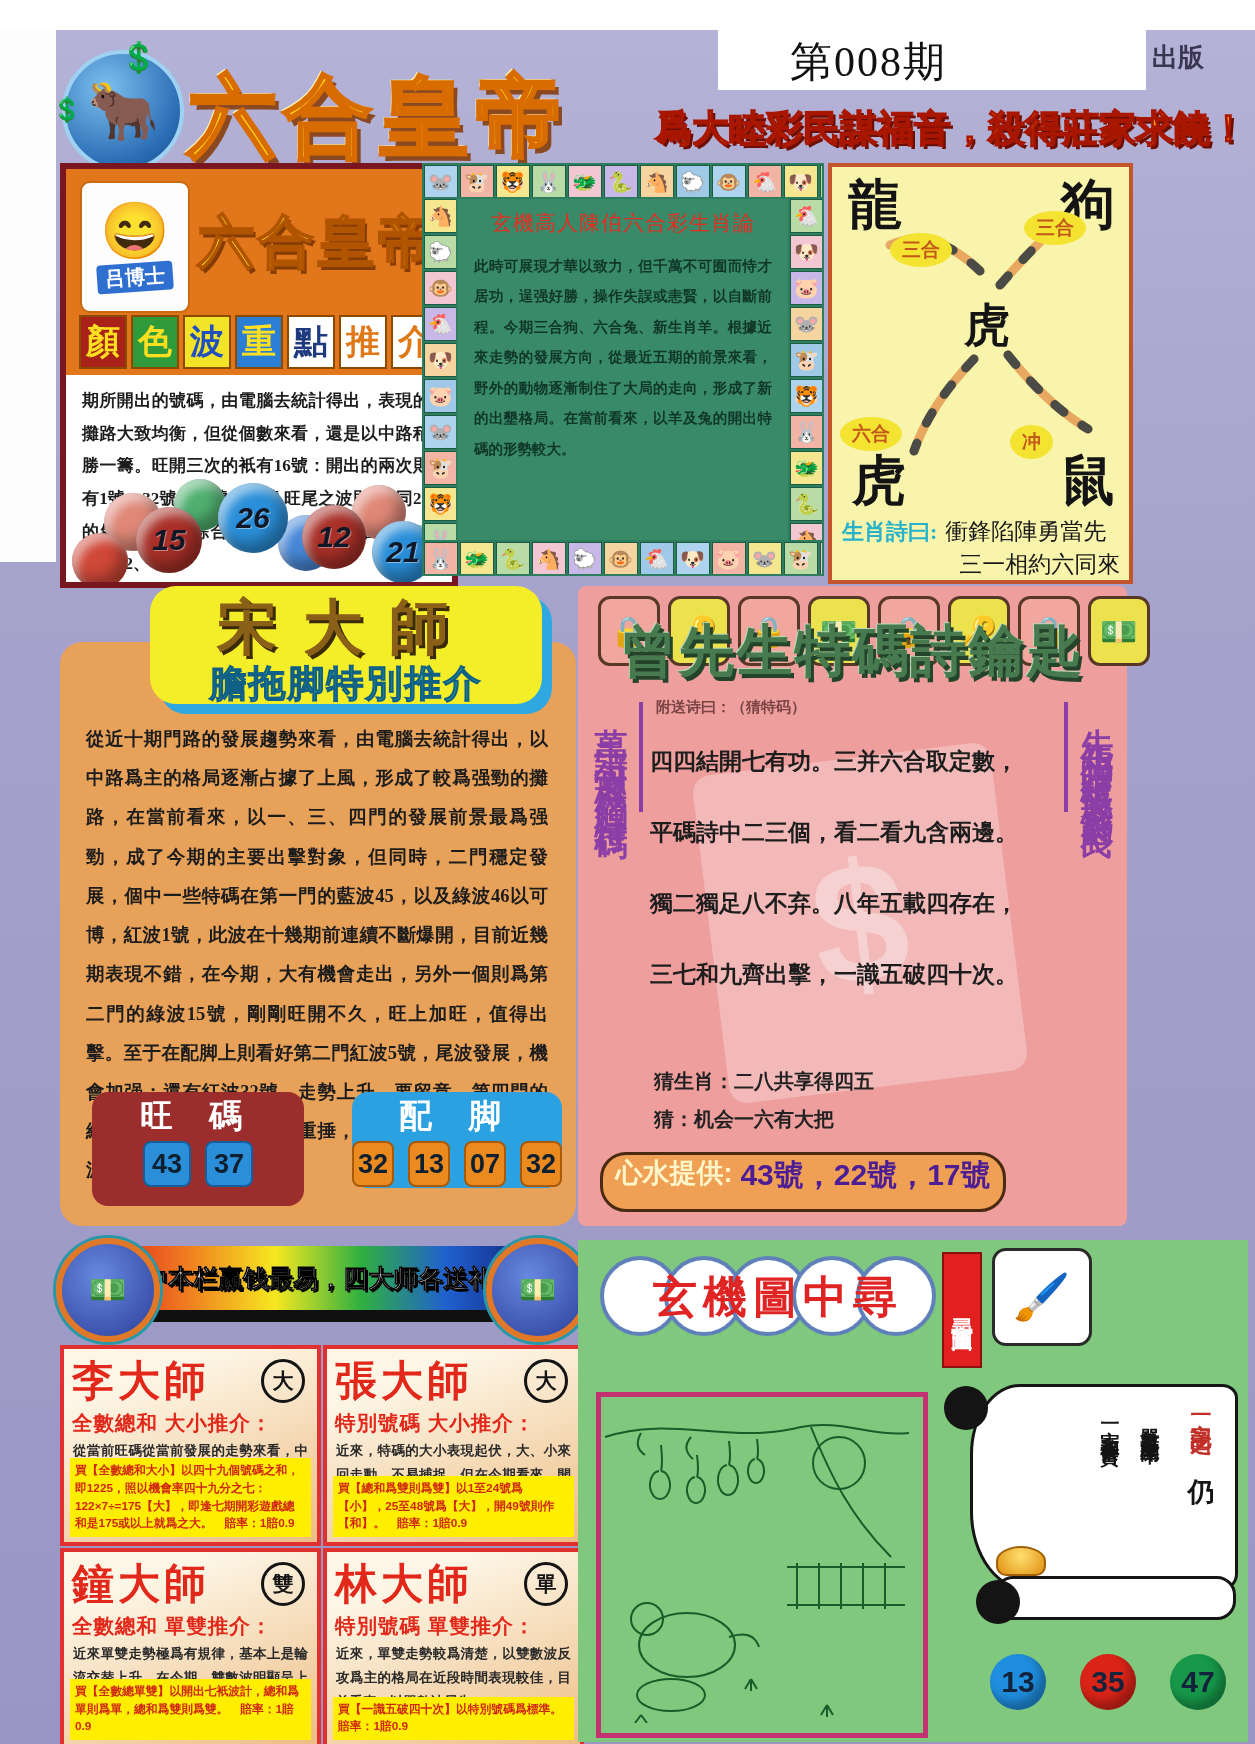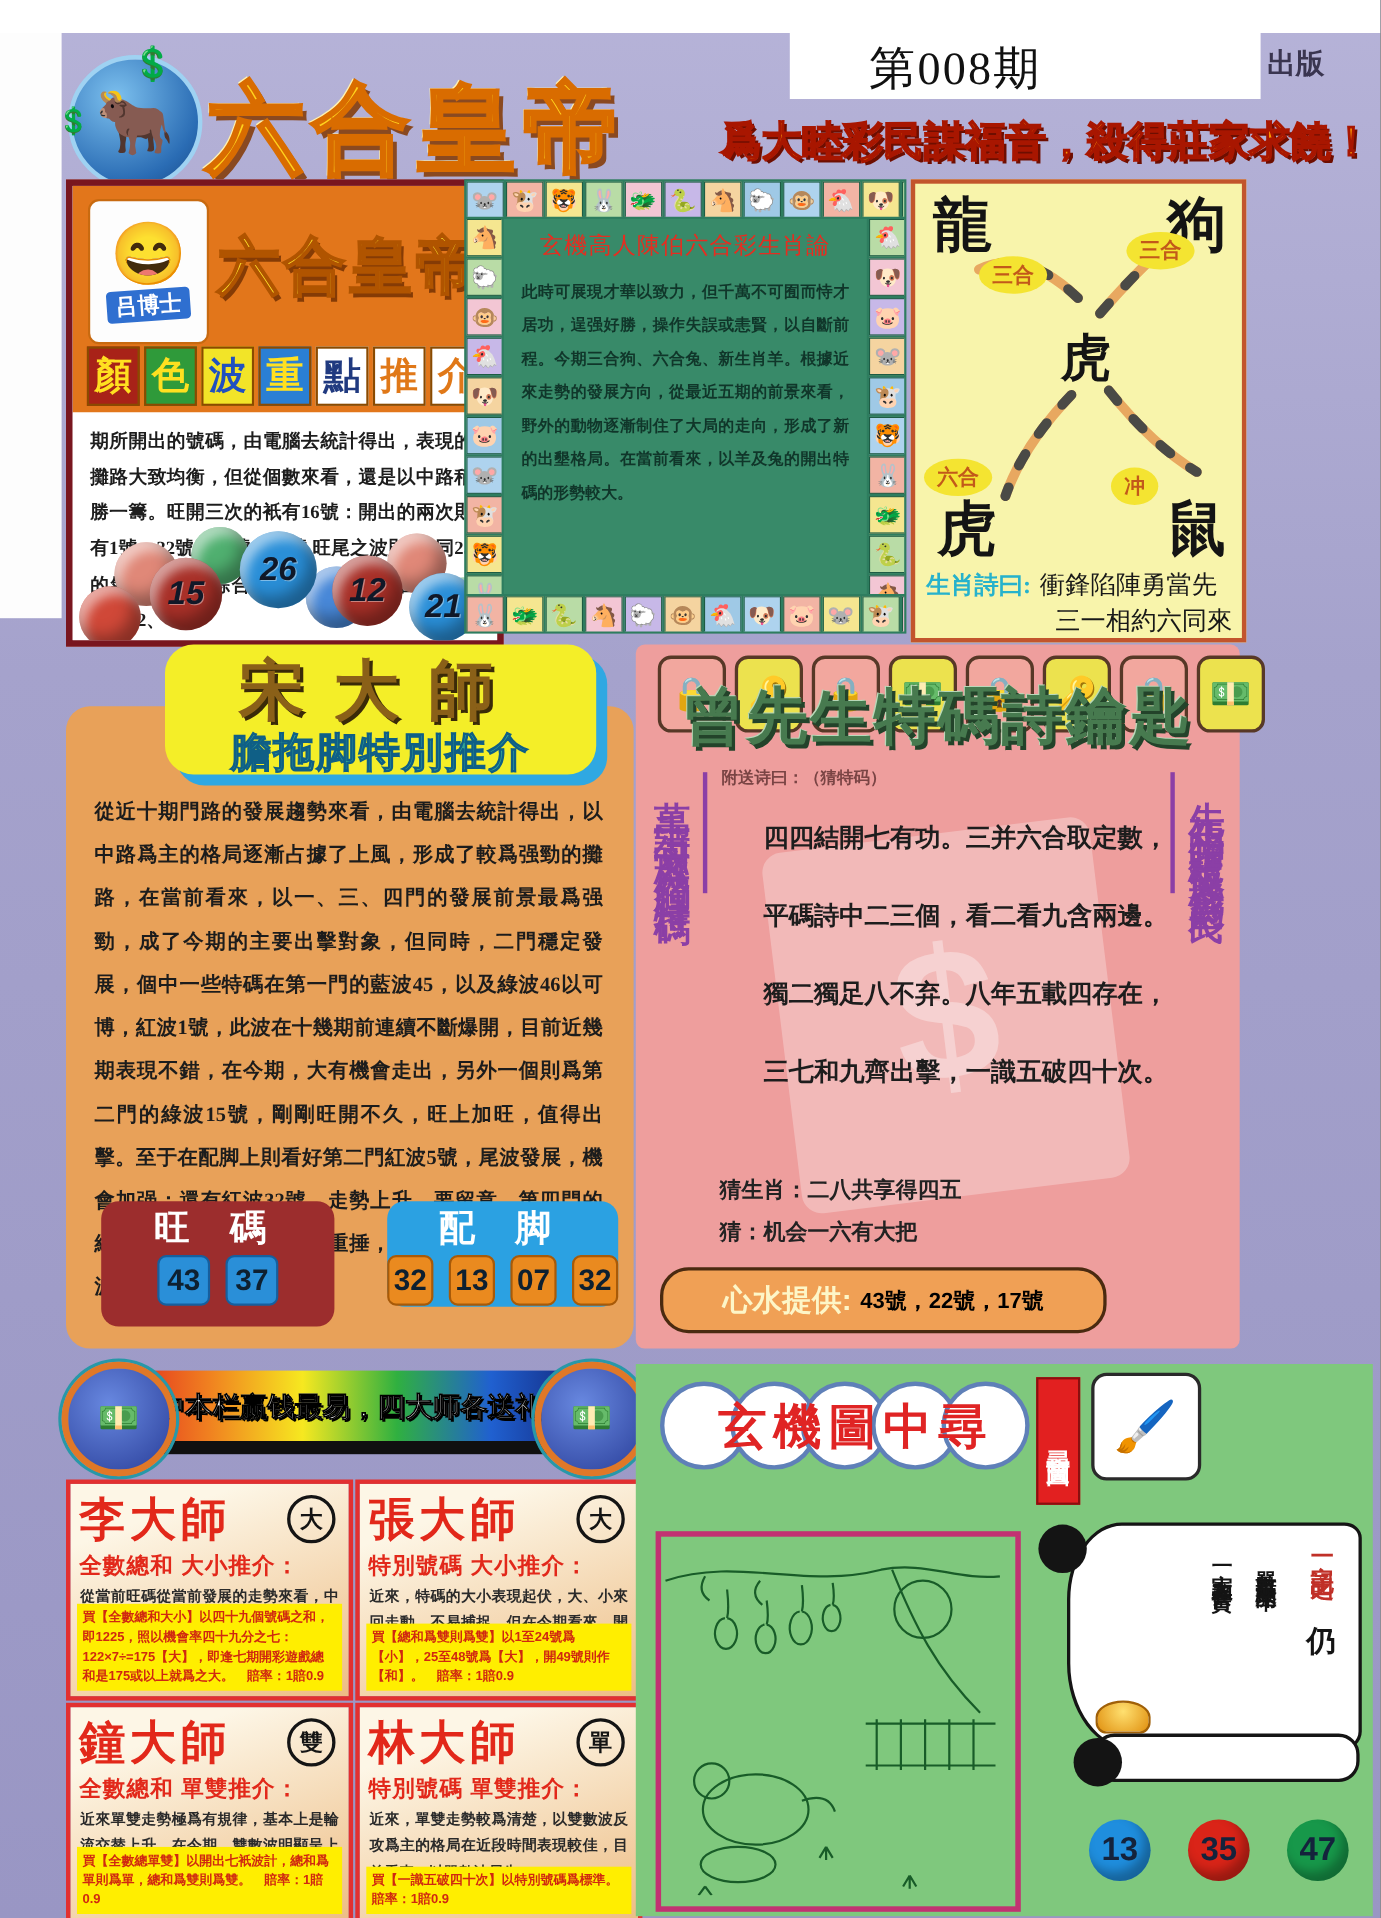--- a/index.html
+++ b/index.html
@@ -111,27 +111,27 @@
   .zg-vert{position:absolute;writing-mode:vertical-rl;font-size:33px;font-weight:bold;color:#8b3fa6;
          letter-spacing:10px;}
   .zg-vl{left:10px;top:116px;border-right:4px solid #8b3fa6;padding-right:6px;}
   .zg-vr{right:8px;top:116px;border-left:4px solid #8b3fa6;padding-left:6px;}
   .zg-inner{position:absolute;left:72px;top:112px;width:412px;height:452px;}
   .zg-water{position:absolute;left:60px;top:60px;width:300px;height:330px;background:rgba(255,255,255,.28);
          border-radius:18px;transform:rotate(-7deg);display:flex;align-items:center;justify-content:center;
          font-size:170px;color:rgba(255,255,255,.35);font-weight:bold;}
   .zg-note{position:absolute;left:6px;top:0px;font-size:15px;color:#7a4444;font-weight:bold;}
   .zg-verses{position:absolute;left:0;top:48px;width:100%;}
-  .zg-vrow{display:flex;justify-content:flex-end;margin-bottom:40px;}
+  .zg-vrow{display:flex;justify-content:flex-start;margin-bottom:40px;}
   .zg-vrow span{font-size:23px;font-weight:bold;color:#1d1d1d;}
   .zg-guess{position:absolute;font-size:20px;font-weight:bold;color:#222;font-family:"Liberation Serif",serif;}
   .zg-tips{position:absolute;left:22px;top:566px;width:400px;height:54px;background:#f0a055;
-         border:3px solid #4a2a10;border-radius:26px;display:flex;align-items:center;justify-content:center;gap:8px;}
+         border:3px solid #4a2a10;border-radius:26px;display:flex;align-items:flex-start;justify-content:center;gap:8px;}
   .zg-tips-label{font-size:27px;font-weight:bold;color:#fdf6c8;}
-  .zg-tips-val{font-size:20px;font-weight:bold;color:#000000;}
+  .zg-tips-val{font-size:30px;font-weight:bold;color:#4c1d95;}
 
   
   .rb-bar{left:104px;top:1246px;width:428px;height:64px;
          background:linear-gradient(90deg,#e02020,#f08020,#f6e820,#30b040,#2060d0,#12267a);
          display:flex;align-items:center;justify-content:center;}
   .rb-text{font-size:25px;font-weight:bold;color:#fff;-webkit-text-stroke:.6px #000;
          text-shadow:2px 2px 0 #000;white-space:nowrap;}
   .rb-black{left:104px;top:1310px;width:428px;height:12px;background:#101010;}
   .medal{width:92px;height:92px;border-radius:50%;background:radial-gradient(circle at 40% 35%,#6888e0,#2a3f9a);
          border:6px solid #e07828;box-shadow:0 0 0 3px #2898a8;display:flex;flex-direction:column;

